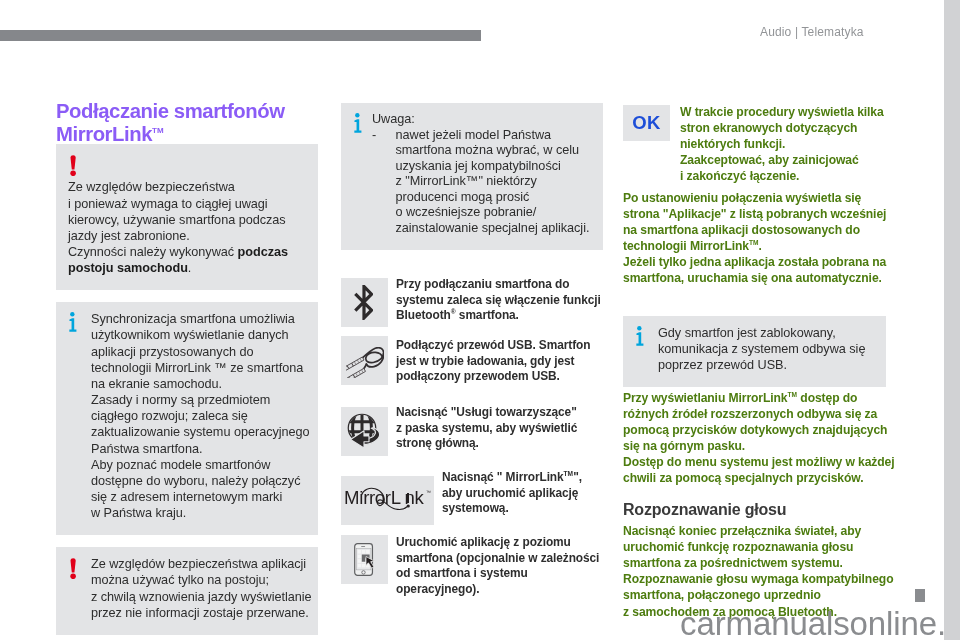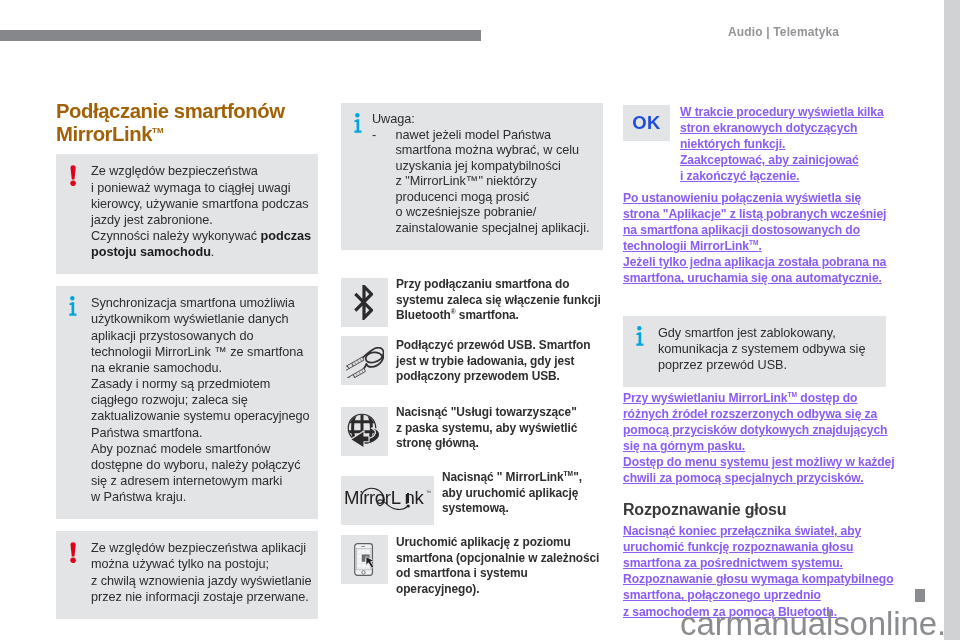--- a/index.html
+++ b/index.html
@@ -5,29 +5,29 @@
 <style>
   html,body{margin:0;padding:0;}
   body{width:960px;height:640px;background:#ffffff;overflow:hidden;
        font-family:"Liberation Sans",sans-serif;position:relative;}
   .page{position:absolute;left:0;top:0;width:960px;height:640px;background:#fff;
         overflow:hidden;}
   .rail{position:absolute;left:944px;top:0;width:16px;height:640px;background:#d1d2d4;}
 
   
   .hdr-bar{position:absolute;left:0;top:30px;width:481px;height:11px;background:#85878b;}
-  .hdr-title{position:absolute;left:728px;top:25px;font-size:12px;font-weight:bold;
+  .hdr-title{position:absolute;left:760px;top:25px;font-size:12px;font-weight:normal;
              color:#929497;letter-spacing:.15px;white-space:nowrap;}
 
   
   .coll{position:absolute;left:56px;top:102px;width:262px;}
   .colm{position:absolute;left:341px;top:103px;width:262px;}
   .colr{position:absolute;left:623px;top:105px;width:263px;}
 
-  h1.sec{font-size:20.3px;font-weight:bold;color:#a16207;margin:0;
+  h1.sec{font-size:20.3px;font-weight:bold;color:#8b5cf6;margin:0;
          line-height:19.3px;letter-spacing:-.42px;}
   .tm{font-size:8px;vertical-align:super;letter-spacing:0;}
 
   .box{background:#e3e4e6;box-sizing:border-box;display:flex;align-items:flex-start;
        padding:9px 10px 14px 12px;}
   .box .ic{width:23px;flex:0 0 23px;padding-top:3px;}
   .box .bd{flex:1 1 auto;font-size:12.7px;line-height:16.15px;white-space:nowrap;color:#2d2d2d;
            letter-spacing:-.04px;}
   .box.tight .bd{line-height:15.5px;}
   .box.tight .ic{width:19px;flex:0 0 19px;}
@@ -39,22 +39,22 @@
   
   .irow{display:flex;align-items:flex-start;}
   .ibox{background:#e3e4e6;flex:0 0 auto;display:flex;align-items:center;
         justify-content:center;overflow:hidden;}
   .itxt{font-size:11.9px;line-height:15.7px;white-space:nowrap;font-weight:bold;color:#2e2e2e;
         letter-spacing:-.08px;margin-top:-1px;}
 
   .okbox{background:#e3e4e6;width:47px;height:36px;display:flex;align-items:center;
          justify-content:center;font-size:18.5px;font-weight:bold;color:#1d4ed8;
          letter-spacing:.4px;flex:0 0 auto;text-align:right;}
-  .ptxt{font-size:12.15px;line-height:16.05px;white-space:nowrap;font-weight:bold;color:#8b5cf6;
-        letter-spacing:-.1px;text-decoration:underline;}
+  .ptxt{font-size:12.15px;line-height:16.05px;white-space:nowrap;font-weight:bold;color:#4d7c0f;
+        letter-spacing:-.1px;}
 
   h2.sub{font-size:16px;font-weight:bold;color:#3a3a3a;margin:14px 0 4px 0;
          line-height:19px;letter-spacing:-.2px;}
 
   .dash{display:inline-block;width:23.5px;}
   .ind{display:inline-block;width:23.5px;}
   sup{font-size:6.6px;vertical-align:5px;line-height:0;letter-spacing:0;}
   .wm{position:absolute;left:680px;top:610px;font-size:33px;line-height:27.2px;
       color:#8a8c8f;white-space:nowrap;letter-spacing:-.1px;}
   .pgnum{position:absolute;left:915px;top:589px;width:10px;height:13px;background:#8a8c8f;}
@@ -62,21 +62,21 @@
 </head>
 <body>
 
 <div class="page">
   <div class="hdr-bar"></div>
   <div class="hdr-title">Audio | Telematyka</div>
 
   <div class="coll">
     <h1 class="sec">Podłączanie smartfonów<br>MirrorLink<span class="tm">TM</span></h1>
 
-    <div class="box" style="margin-top:10px;">
+    <div class="box" style="margin-top:0;flex-direction:column;">
       <span class="ic">
         <svg class="icow" viewBox="0 0 18 38">
             <path d="M6.3 5.0 C6.3 2.0 8.3 0.5 11.0 0.5 C13.7 0.5 15.7 2.0 15.7 5.0 L13.4 26.2 L8.6 26.2 Z" fill="#e1001a"></path>
             <circle cx="11.0" cy="33.2" r="5.0" fill="#e1001a"></circle>
           </svg>
         </span>
       <div class="bd">Ze względów bezpieczeństwa<br>i ponieważ wymaga to ciągłej uwagi<br>kierowcy, używanie smartfona podczas<br>jazdy jest zabronione.<br>Czynności należy wykonywać <b>podczas</b><br><b>postoju samochodu</b>.</div>
     </div>
 
     <div class="box" style="margin-top:12px;">

